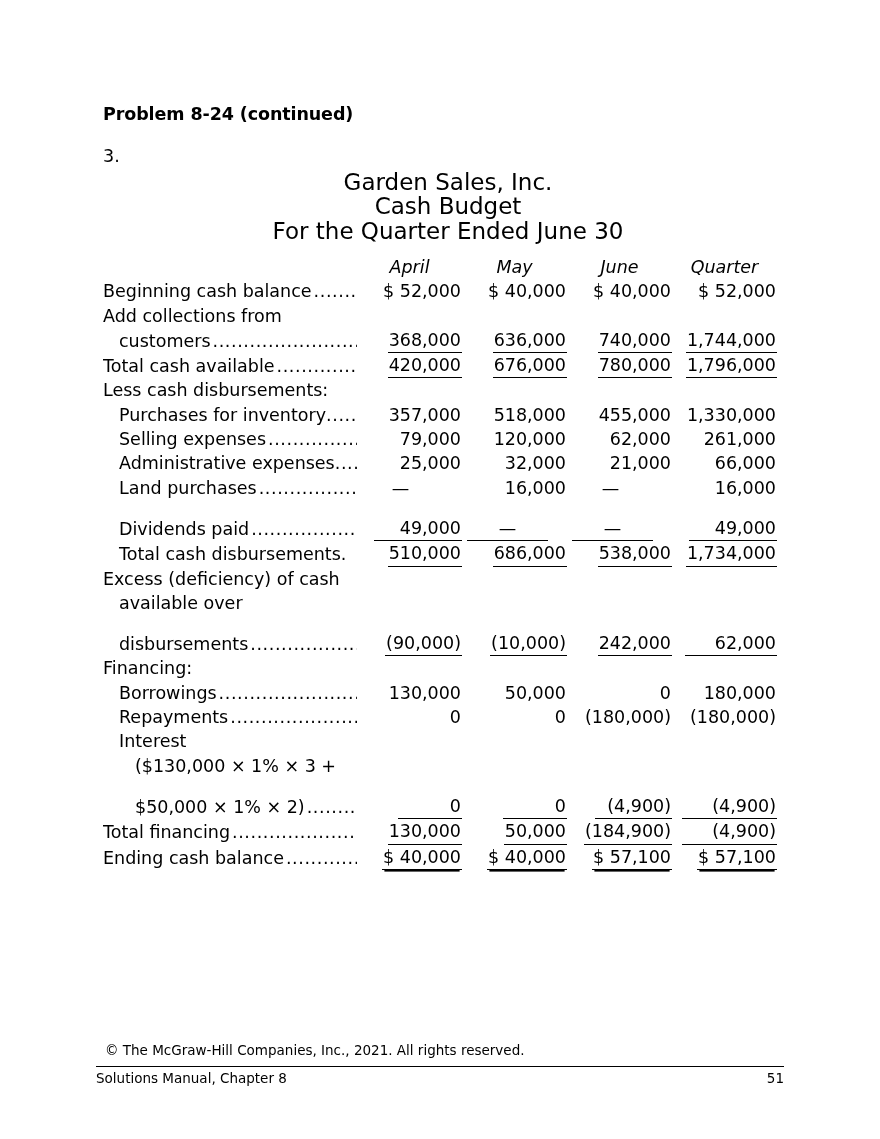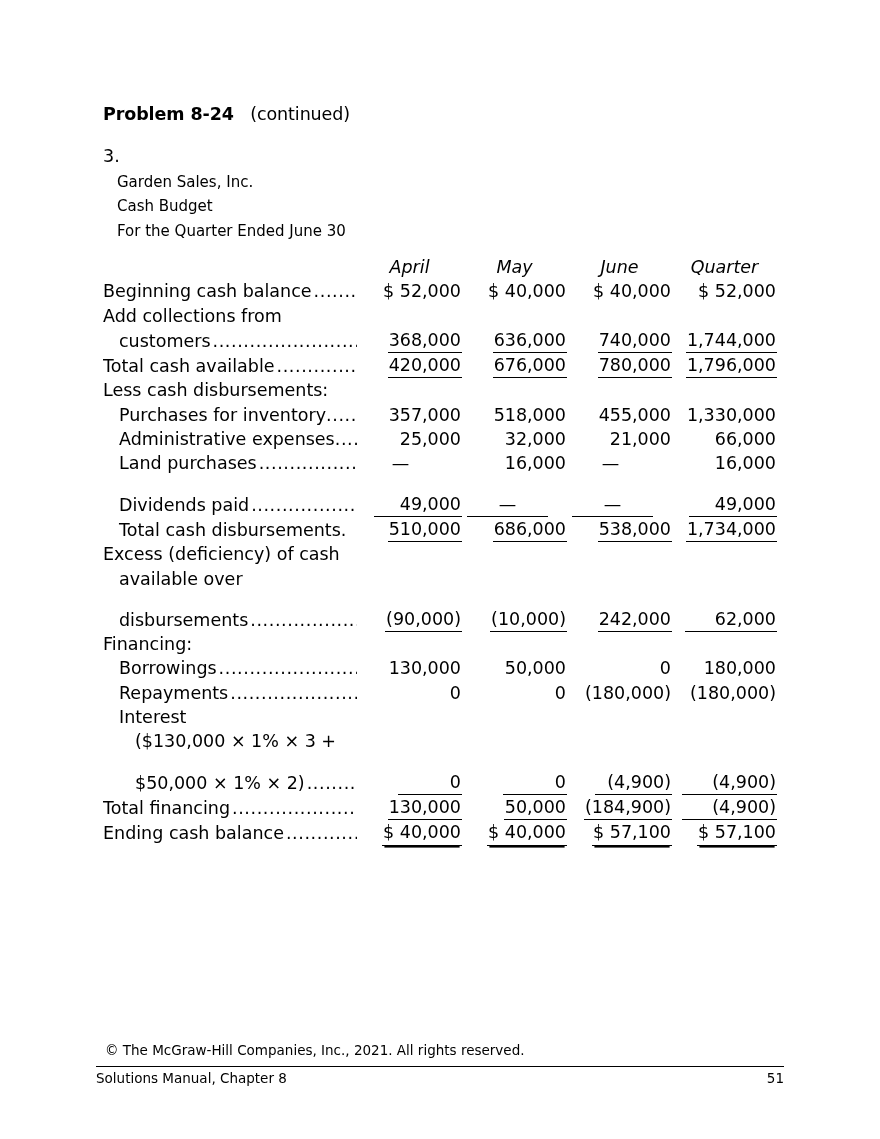--- a/index.html
+++ b/index.html
@@ -22,37 +22,37 @@
   
   .prob-head {
     position: absolute;
     left: 103px;
     top: 104px;
     font-size: 17.5px;
     letter-spacing: -0.1px;
     white-space: nowrap;
   }
   .prob-head .strong { font-weight: bold; text-align: center; }
-  .prob-head .norm { font-weight: normal; margin-left: 11px; }
+  .prob-head .norm { font-weight: bold; }
 
   .item-num {
     position: absolute;
     left: 103px;
     top: 146px;
     font-size: 17.5px;
   }
 
   
   .stmt-titles {
     position: absolute;
-    left: 117px;
+    left: 111px;
     top: 170px;
     width: 674px;
-    text-align: left;
-    font-size: 15px;
+    text-align: center;
+    font-size: 23px;
     line-height: 24.3px;
   }
   .stmt-titles div { white-space: nowrap; }
 
   
   .sheet {
     position: absolute;
     left: 103px;
     top: 255px;
     width: 674px;
@@ -265,20 +265,32 @@
                 <span class="txt ind1">Purchases for inventory</span>
                 <span class="dots"></span>
               </span>
           </td>
           <td class="num"><span class="v">357,000</span></td>
           <td class="num"><span class="v">518,000</span></td>
           <td class="num"><span class="v">455,000</span></td>
           <td class="num"><span class="v">1,330,000</span></td>
         </tr>
 
+        <tr>
+          <td class="label">
+            <span class="leadline">
+                <span class="txt ind1">Selling expenses</span>
+                <span class="dots"></span>
+              </span>
+          </td>
+          <td class="num"><span class="v">79,000</span></td>
+          <td class="num"><span class="v">120,000</span></td>
+          <td class="num"><span class="v">62,000</span></td>
+          <td class="num"><span class="v">261,000</span></td>
+        </tr>
 
         <tr>
           <td class="label">
             <span class="leadline tight">
                 <span class="txt ind1">Administrative expenses</span>
                 <span class="dots"></span>
               </span>
           </td>
           <td class="num"><span class="v">25,000</span></td>
           <td class="num"><span class="v">32,000</span></td>

